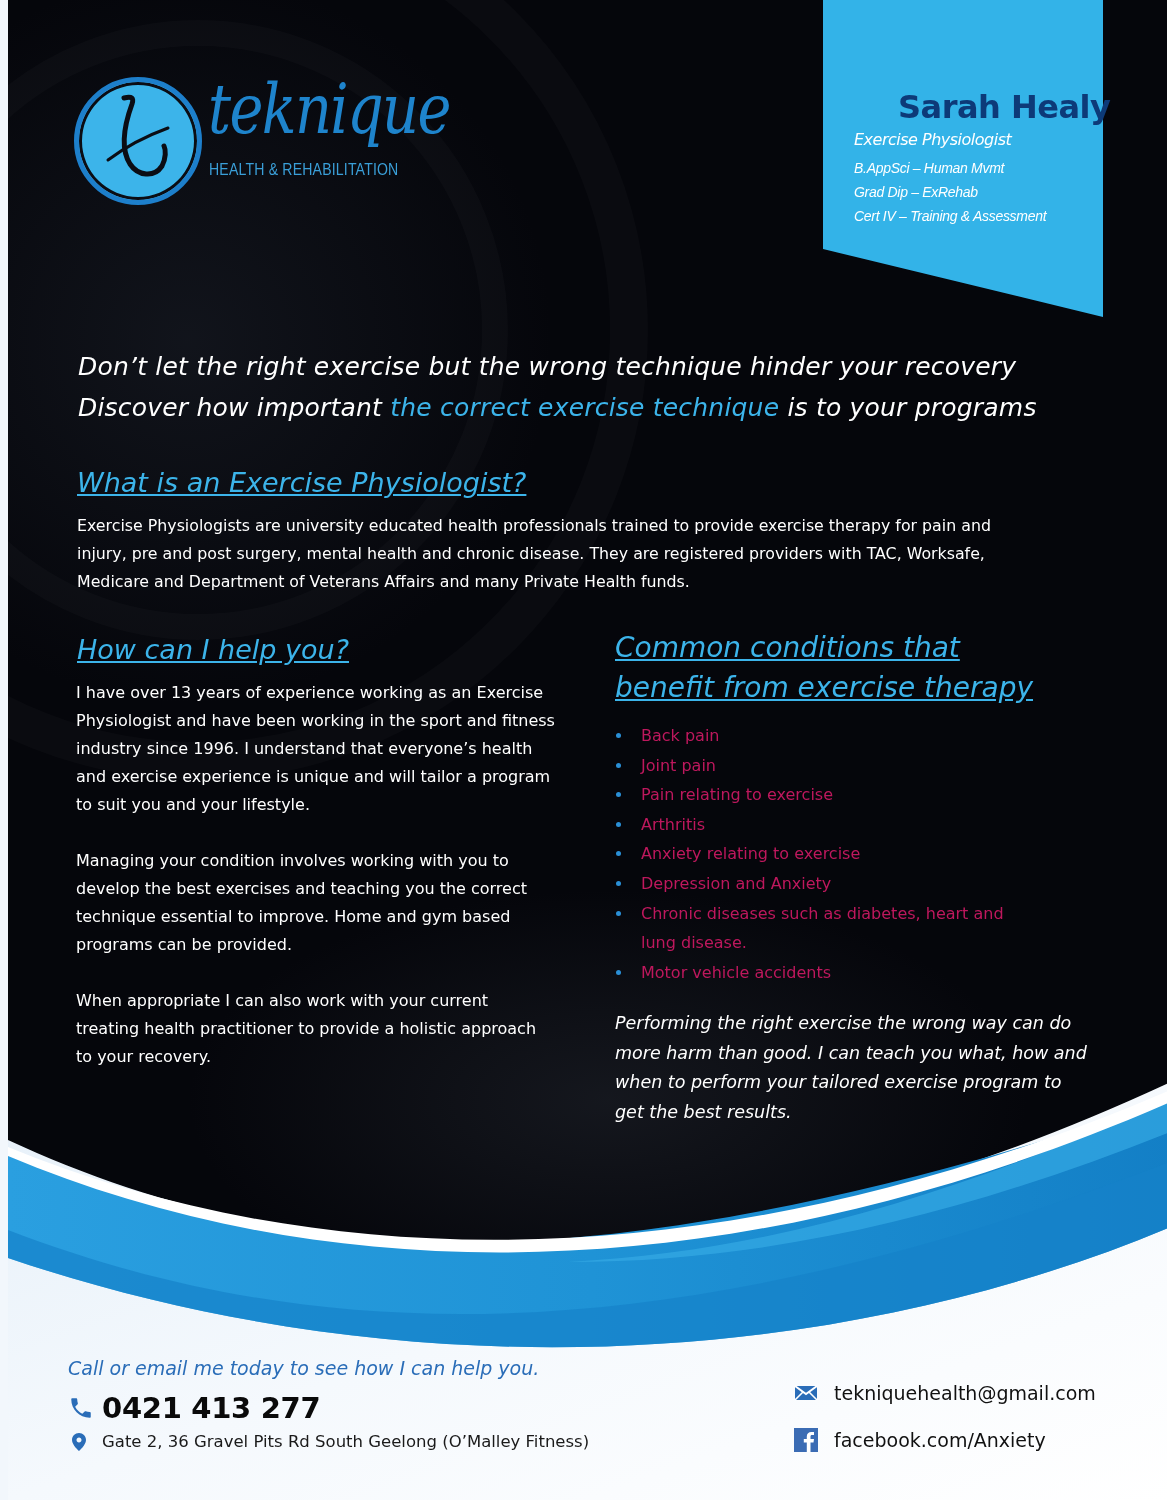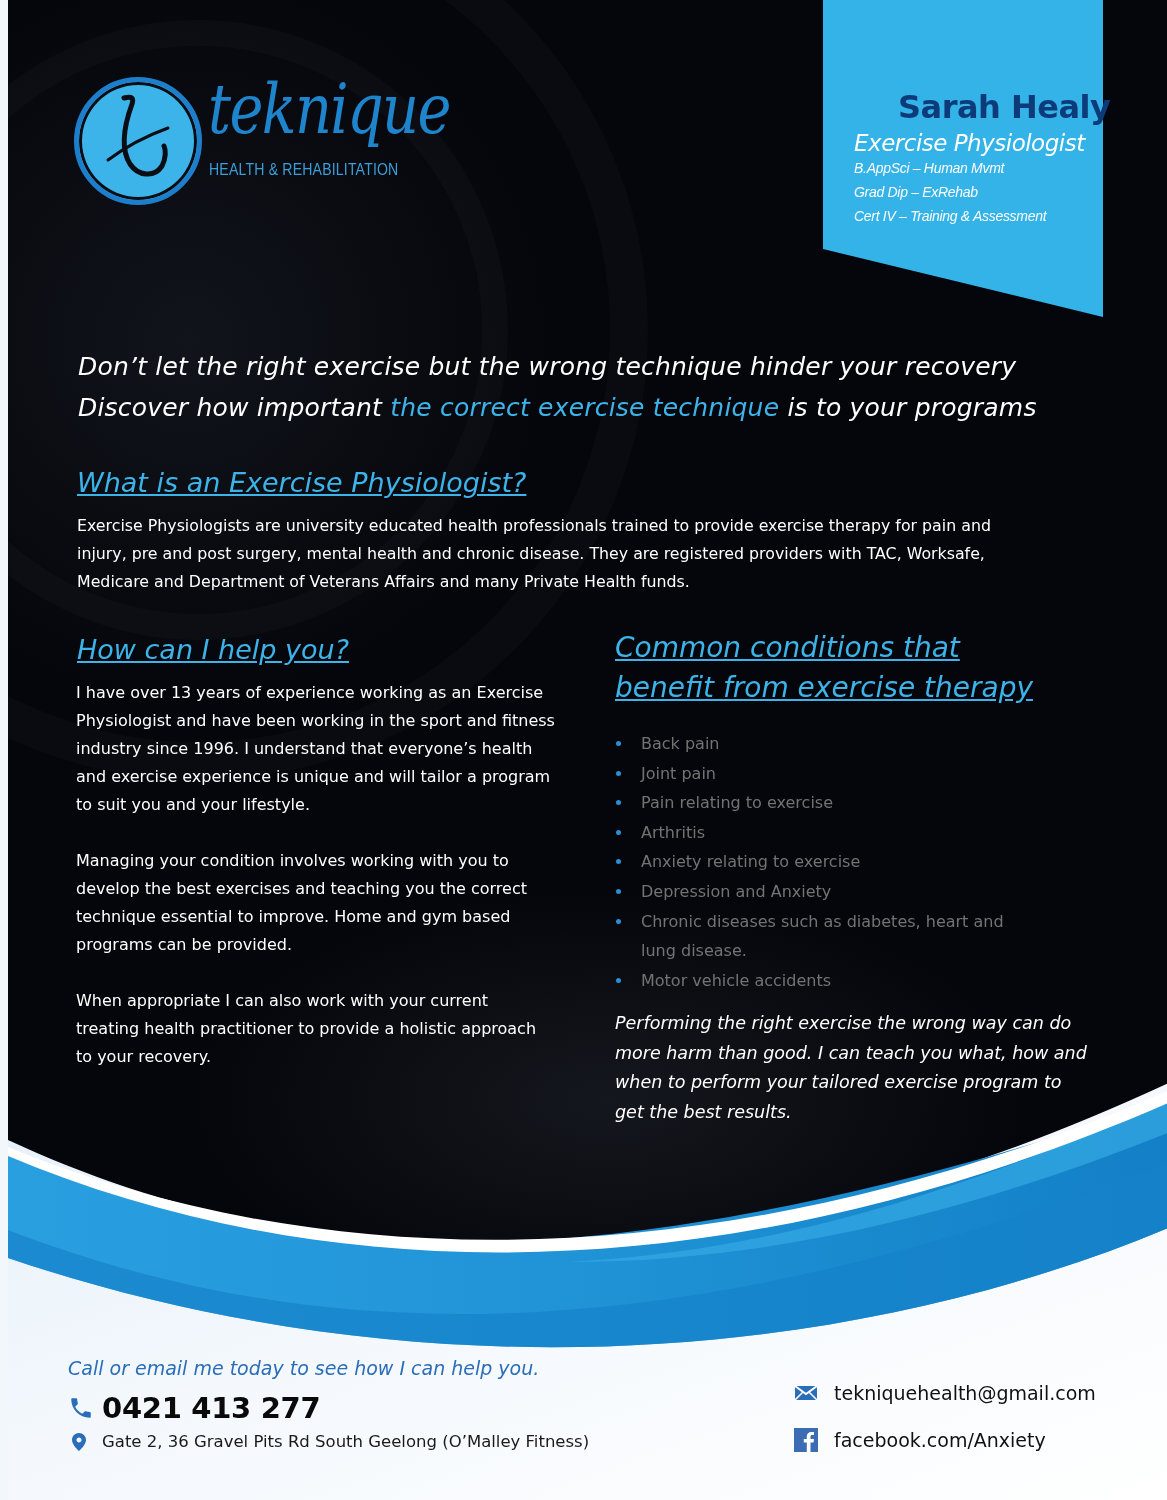--- a/index.html
+++ b/index.html
@@ -57,21 +57,21 @@
     clip-path:polygon(0 0, 100% 0, 100% 100%, 0 249px);
   }
   .ribbon-name {
     position:absolute; left:846px; top:88px;
     font-family:"DejaVu Sans", sans-serif; font-weight:bold;
     font-size:32px; color:#0d3a78; letter-spacing:-0.5px;margin-left:44px;
   }
   .ribbon-title {
     position:absolute; left:846px; top:130px;
     font-family:"DejaVu Sans", sans-serif; font-style:italic;
-    font-size:23px; color:#ffffff; letter-spacing:-0.5px;text-align:right;
+    font-size:16px; color:#ffffff; letter-spacing:-0.5px;text-align:right;
   }
   .ribbon-cred {
     position:absolute; left:846px;
     font-family:Liberation Sans, sans-serif; font-style:italic;
     font-size:14px; color:#ffffff; letter-spacing:-0.3px;
   }
 
   
   .headline-box {
     position:absolute; left:69px; top:255px; width:650px; height:80px;
@@ -96,21 +96,21 @@
     position:absolute; color:#3cb4ea; font-size:27px; white-space:nowrap;text-decoration:underline;
   }
   .body-text {
     position:absolute; color:#ffffff;
     font-family:"DejaVu Sans", sans-serif; font-size:16px; line-height:28px;
   }
   .para { margin-bottom:28px; }
 
   .conditions {
     position:absolute; left:607px; top:721px; width:440px; list-style:none;
-    font-family:"DejaVu Sans", sans-serif; font-size:16px; line-height:29.6px; color:#737373;margin-top:8px;
+    font-family:"DejaVu Sans", sans-serif; font-size:16px; line-height:29.6px; color:#be185d;
   }
   .conditions li { position:relative; padding-left:26px; }
   .bullet {
     position:absolute; left:1px; top:12px; width:5px; height:5px; border-radius:50%;
     background:#2a8fd6;
   }
 
   .quote {
     position:absolute; left:607px; top:1009px; width:480px;
     font-size:17.5px; line-height:29.5px; color:#ffffff;

